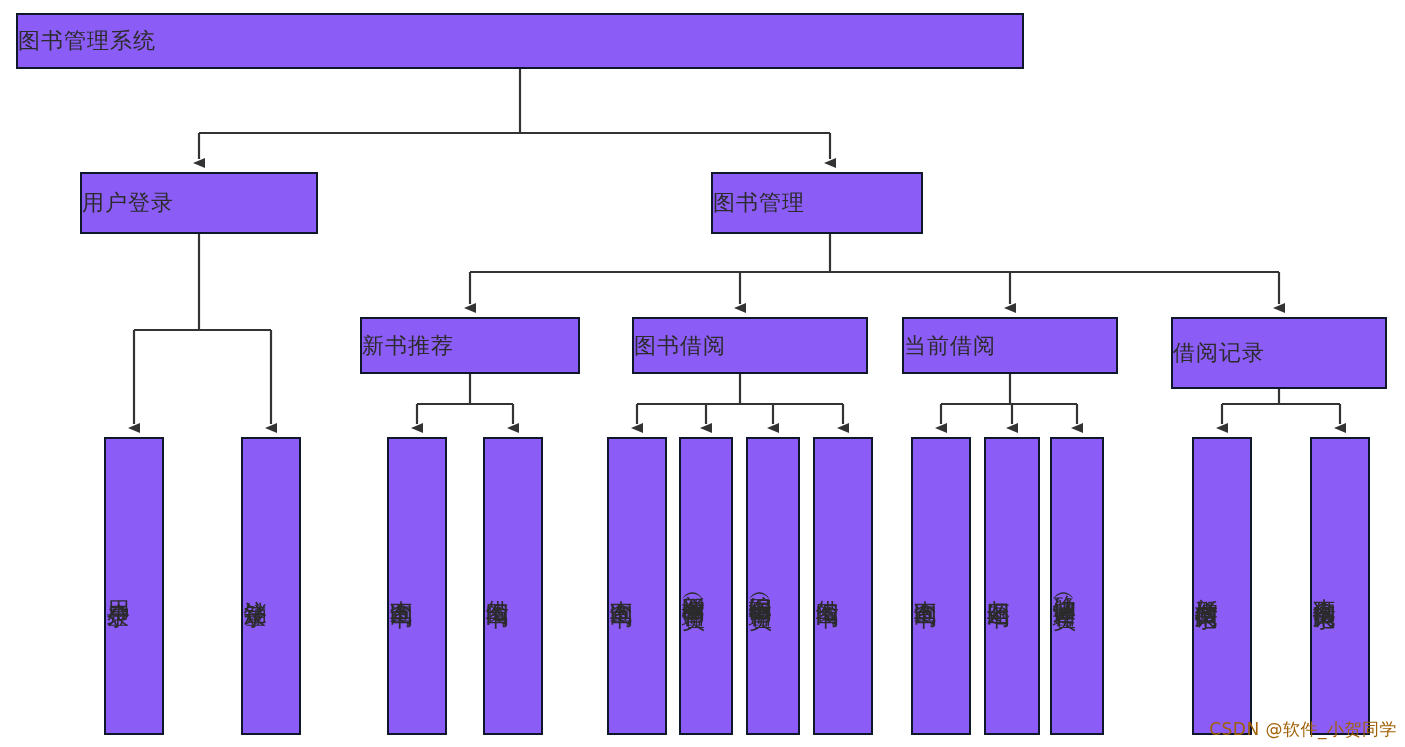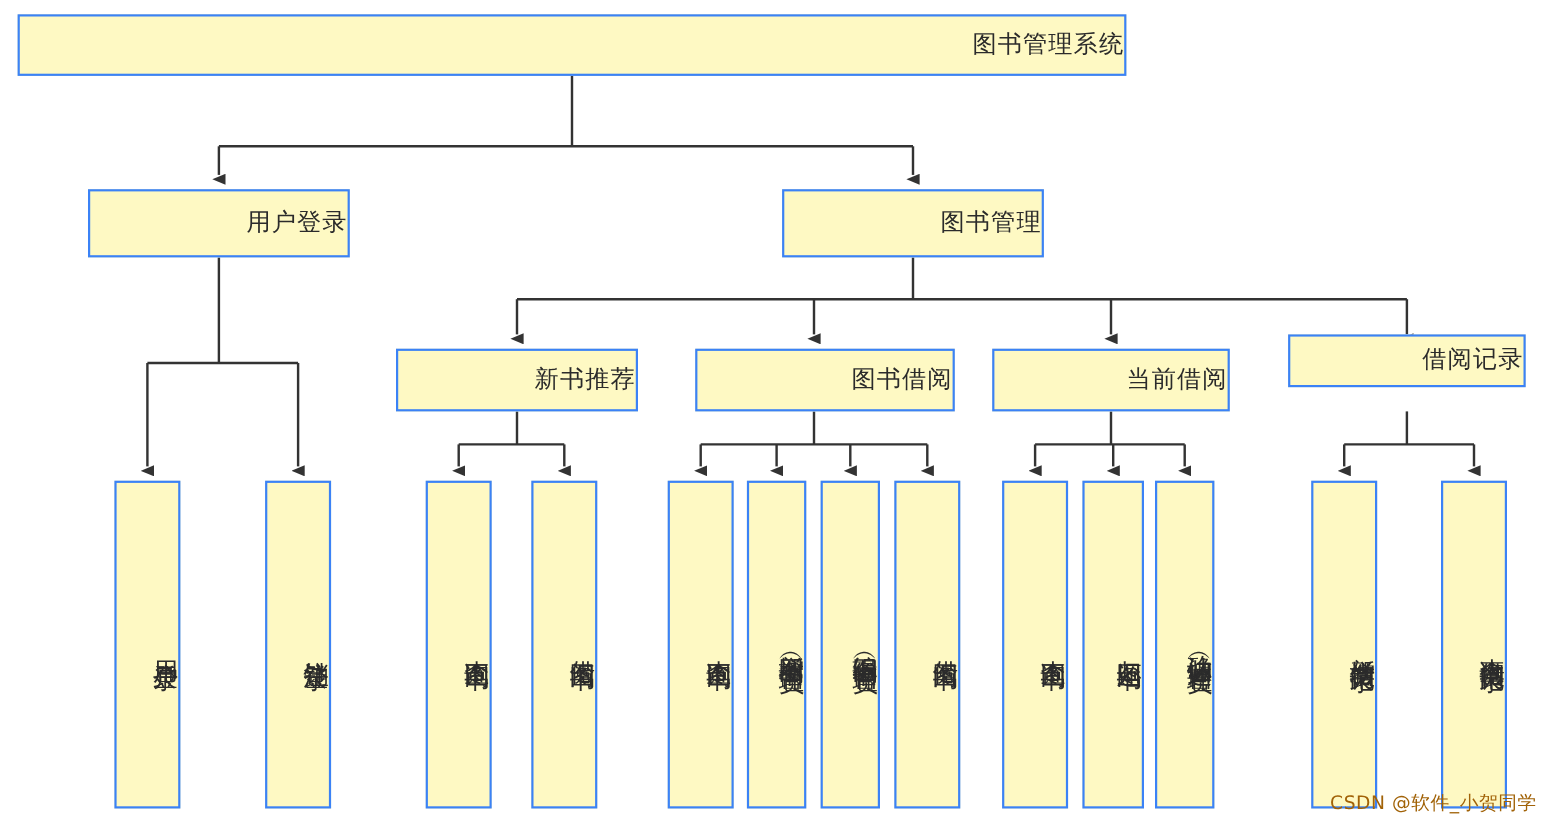--- a/index.html
+++ b/index.html
@@ -20,25 +20,25 @@
   #diagram-svg {
     position: absolute;
     left: 0;
     top: 0;
     width: 1405px;
     height: 747px;
   }
   .node-box {
     position: absolute;
     box-sizing: border-box;
-    border: 2px solid #3b82f6;
-    background: #fef9c3;
+    border: 2px solid #0f172a;
+    background: #8b5cf6;
     display: flex;
     align-items: center;
-    justify-content: flex-end;
+    justify-content: flex-start;
     overflow: hidden;
   }
   .node-label {
     color: #2b2b2b;
     line-height: 1.08;
     white-space: nowrap;
     text-align: center;
     letter-spacing: 0.5px;
   }
   .node-box.horizontal .node-label {
@@ -110,33 +110,33 @@
       </g>
   </svg>
 
   <div id="node-layer">
       <div class="node-box horizontal" style="left: 16px; top: 13px; width: 1008px; height: 56px;">
         <span class="node-label">图书管理系统</span>
       </div>
       <div class="node-box horizontal" style="left: 80px; top: 172px; width: 238px; height: 62px;">
         <span class="node-label">用户登录</span>
       </div>
-      <div class="node-box horizontal" style="left: 711px; top: 172px; width: 238px; height: 62px;">
+      <div class="node-box horizontal" style="left: 711px; top: 172px; width: 212px; height: 62px;">
         <span class="node-label">图书管理</span>
       </div>
       <div class="node-box horizontal" style="left: 360px; top: 317px; width: 220px; height: 57px;">
         <span class="node-label">新书推荐</span>
       </div>
       <div class="node-box horizontal" style="left: 632px; top: 317px; width: 236px; height: 57px;">
         <span class="node-label">图书借阅</span>
       </div>
       <div class="node-box horizontal" style="left: 902px; top: 317px; width: 216px; height: 57px;">
         <span class="node-label">当前借阅</span>
       </div>
-      <div class="node-box horizontal" style="left: 1171px; top: 304px; width: 216px; height: 48px;">
+      <div class="node-box horizontal" style="left: 1171px; top: 317px; width: 216px; height: 72px; font-family: Liberation Serif, serif;">
         <span class="node-label">借阅记录</span>
       </div>
       <div class="node-box vertical" style="left: 104px; top: 437px; width: 60px; height: 298px;">
         <span class="node-label">用户登录</span>
       </div>
       <div class="node-box vertical" style="left: 241px; top: 437px; width: 60px; height: 298px;">
         <span class="node-label">注销登录</span>
       </div>
       <div class="node-box vertical" style="left: 387px; top: 437px; width: 60px; height: 298px;">
         <span class="node-label">查询图书</span>

